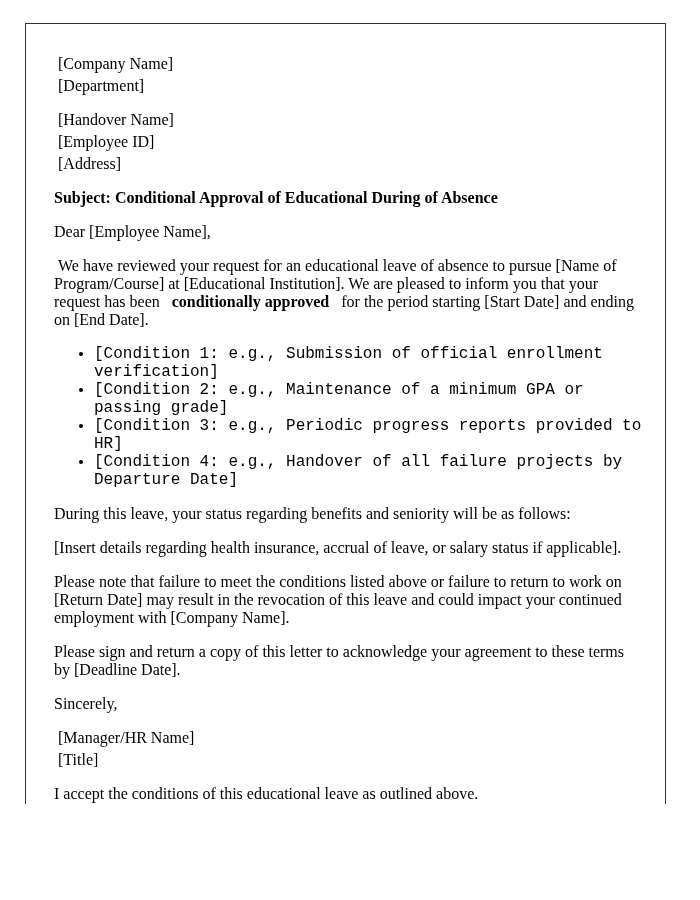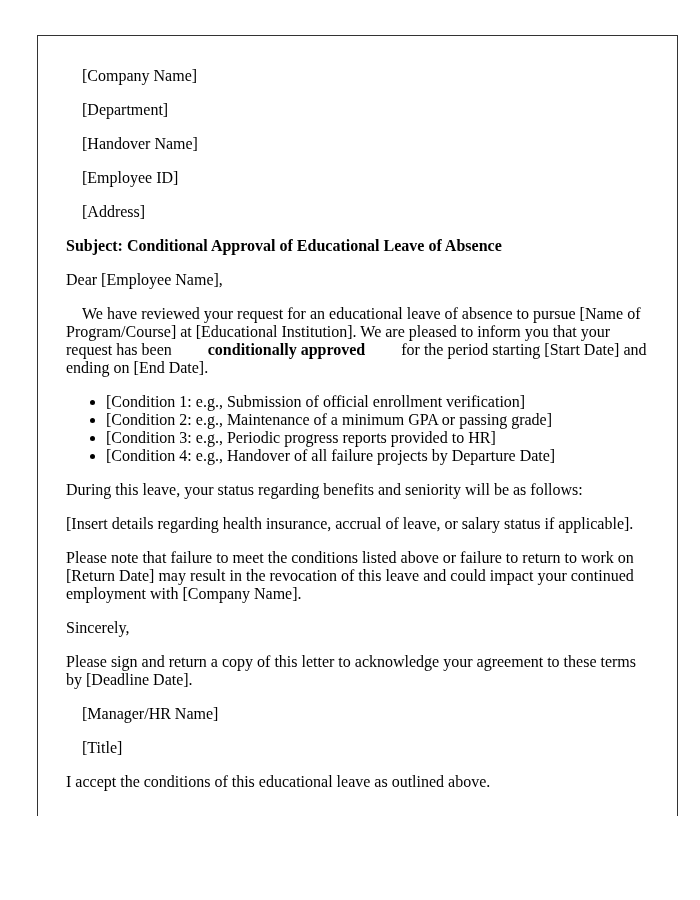--- a/index.html
+++ b/index.html
@@ -1,15 +1,15 @@
 <!DOCTYPE html>
 <html><head>
 <meta charset="utf-8">
 <style>
-  * { margin: 16px; padding: 0; box-sizing: border-box; }
+  * { margin: 4px; padding: 0; box-sizing: border-box; }
   html, body {
     width: 700px;
     height: 900px;
     background: #ffffff;
     font-family: "Liberation Serif", "DejaVu Serif", serif;
     font-size: 16px;
     line-height: 18px;
     color: #000000;
     overflow: hidden;
   }
@@ -20,63 +20,63 @@
     width: 641px;
     height: 781px;
     border: 1px solid #333333;
     border-bottom: none;
     background: #ffffff;
     padding: 15px 21px 0 28px;
     overflow: hidden;
   }
   .page p { margin: 16px 0; }
   .page ul { margin: 16px 0; padding-left: 40px; }
-  .page li { margin: 0; }
+  .page li { margin: 0; font-family: Liberation Mono, monospace; }
   .line { display: block; }
   .bold { font-weight: bold; }
 </style>
 </head>
 <body>
 
 <div class="page">
 
   <p>
     <span class="line">[Company Name]</span>
     <span class="line">[Department]</span>
   </p>
 
   <p>
     <span class="line">[Handover Name]</span>
     <span class="line">[Employee ID]</span>
     <span class="line">[Address]</span>
   </p>
 
-  <p class="bold">Subject: Conditional Approval of Educational Leave of Absence</p>
+  <p class="bold">Subject: Conditional Approval of Educational During of Absence</p>
 
   <p>Dear [Employee Name],</p>
 
   <p><span>We have reviewed your request for an educational leave of absence to pursue [Name of Program/Course] at [Educational Institution]. We are pleased to inform you that your request has been </span><span class="bold">conditionally approved</span><span> for the period starting [Start Date] and ending on [End Date].</span></p>
 
 
   <ul>
     <li>[Condition 1: e.g., Submission of official enrollment verification]</li>
     <li>[Condition 2: e.g., Maintenance of a minimum GPA or passing grade]</li>
     <li>[Condition 3: e.g., Periodic progress reports provided to HR]</li>
     <li>[Condition 4: e.g., Handover of all failure projects by Departure Date]</li>
   </ul>
 
   <p>During this leave, your status regarding benefits and seniority will be as follows:</p>
 
   <p>[Insert details regarding health insurance, accrual of leave, or salary status if applicable].</p>
 
   <p>Please note that failure to meet the conditions listed above or failure to return to work on [Return Date] may result in the revocation of this leave and could impact your continued employment with [Company Name].</p>
 
+  <p>Please sign and return a copy of this letter to acknowledge your agreement to these terms by [Deadline Date].</p>
+
   <p>Sincerely,</p>
-
-  <p>Please sign and return a copy of this letter to acknowledge your agreement to these terms by [Deadline Date].</p>
 
   <p>
     <span class="line">[Manager/HR Name]</span>
     <span class="line">[Title]</span>
   </p>
 
 
   <p>I accept the conditions of this educational leave as outlined above.</p>
 
 </div>

